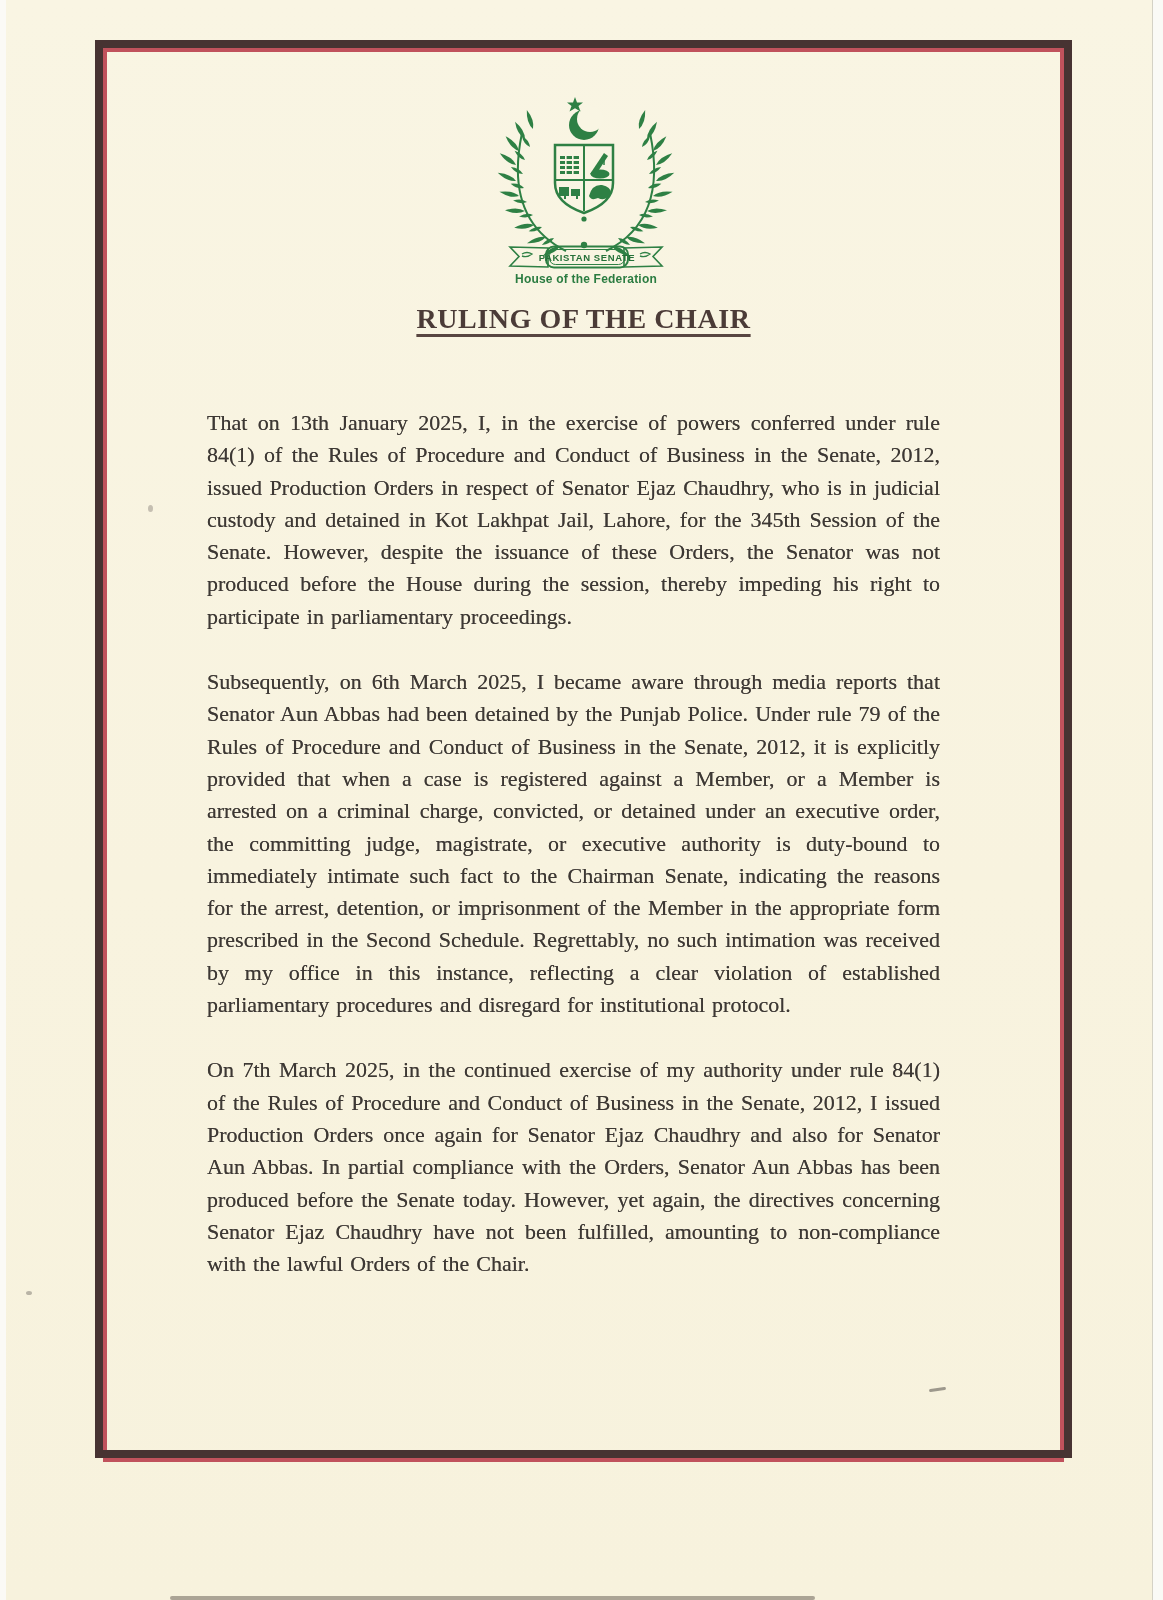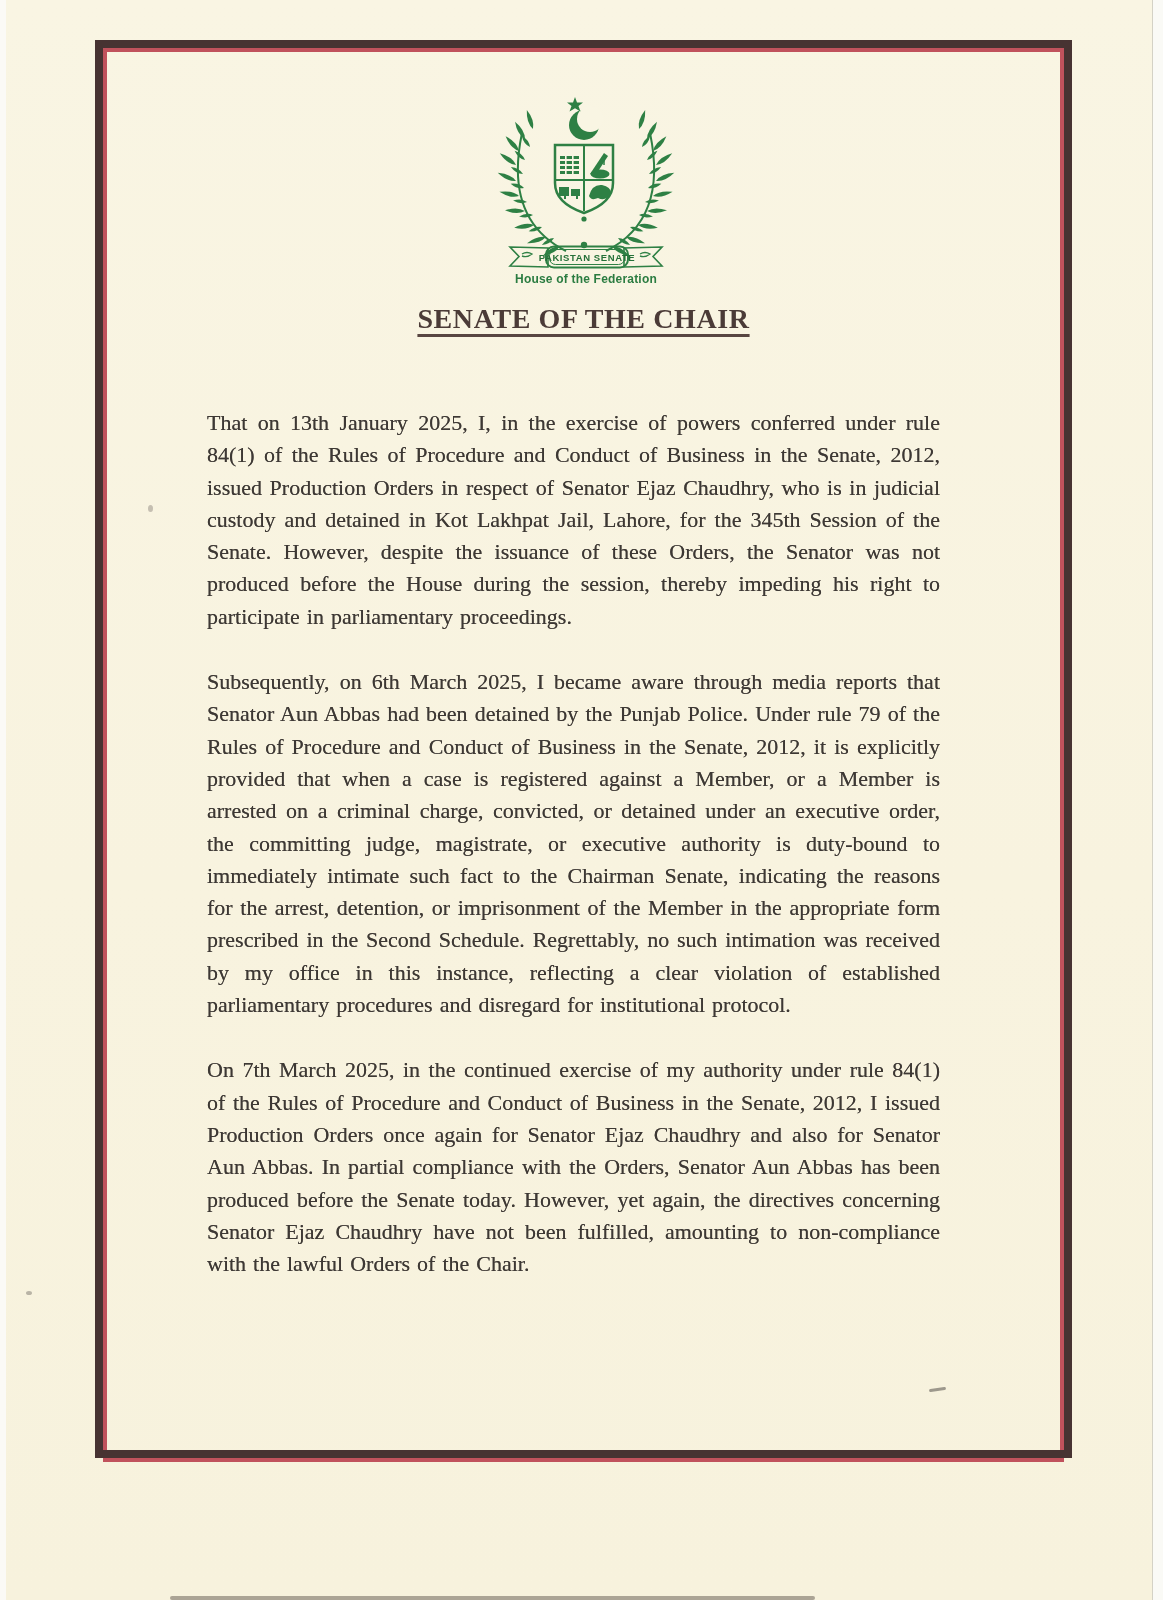--- a/index.html
+++ b/index.html
@@ -136,21 +136,21 @@
         <rect class="em-s" stroke-width="2" fill="#f9f5e3" x="92" y="151.5" width="82" height="21" rx="8"></rect>
         <rect class="em-s" stroke-width="1" fill="none" x="95.5" y="154.5" width="75" height="15" rx="6"></rect>
         <text class="banner-text" x="133" y="166" text-anchor="middle">PAKISTAN SENATE</text>
       </g>
 
       <text class="subtitle-text" x="132" y="188" text-anchor="middle">House of the Federation</text>
     </svg>
   </div>
 
   <div class="title">
-    <span>SENATE OF THE CHAIR</span>
+    <span>RULING OF THE CHAIR</span>
   </div>
 
   <div class="body-text">
     <p>That on 13th January 2025, I, in the exercise of powers conferred under rule 84(1) of the Rules of Procedure and Conduct of Business in the Senate, 2012, issued Production Orders in respect of Senator Ejaz Chaudhry, who is in judicial custody and detained in Kot Lakhpat Jail, Lahore, for the 345th Session of the Senate. However, despite the issuance of these Orders, the Senator was not produced before the House during the session, thereby impeding his right to participate in parliamentary proceedings.</p>
     <p>Subsequently, on 6th March 2025, I became aware through media reports that Senator Aun Abbas had been detained by the Punjab Police. Under rule 79 of the Rules of Procedure and Conduct of Business in the Senate, 2012, it is explicitly provided that when a case is registered against a Member, or a Member is arrested on a criminal charge, convicted, or detained under an executive order, the committing judge, magistrate, or executive authority is duty-bound to immediately intimate such fact to the Chairman Senate, indicating the reasons for the arrest, detention, or imprisonment of the Member in the appropriate form prescribed in the Second Schedule. Regrettably, no such intimation was received by my office in this instance, reflecting a clear violation of established parliamentary procedures and disregard for institutional protocol.</p>
     <p>On 7th March 2025, in the continued exercise of my authority under rule 84(1) of the Rules of Procedure and Conduct of Business in the Senate, 2012, I issued Production Orders once again for Senator Ejaz Chaudhry and also for Senator Aun Abbas. In partial compliance with the Orders, Senator Aun Abbas has been produced before the Senate today. However, yet again, the directives concerning Senator Ejaz Chaudhry have not been fulfilled, amounting to non-compliance with the lawful Orders of the Chair.</p>
   </div>
 
   <div class="artifact dash-artifact"></div>
   <div class="artifact streak-artifact"></div>

